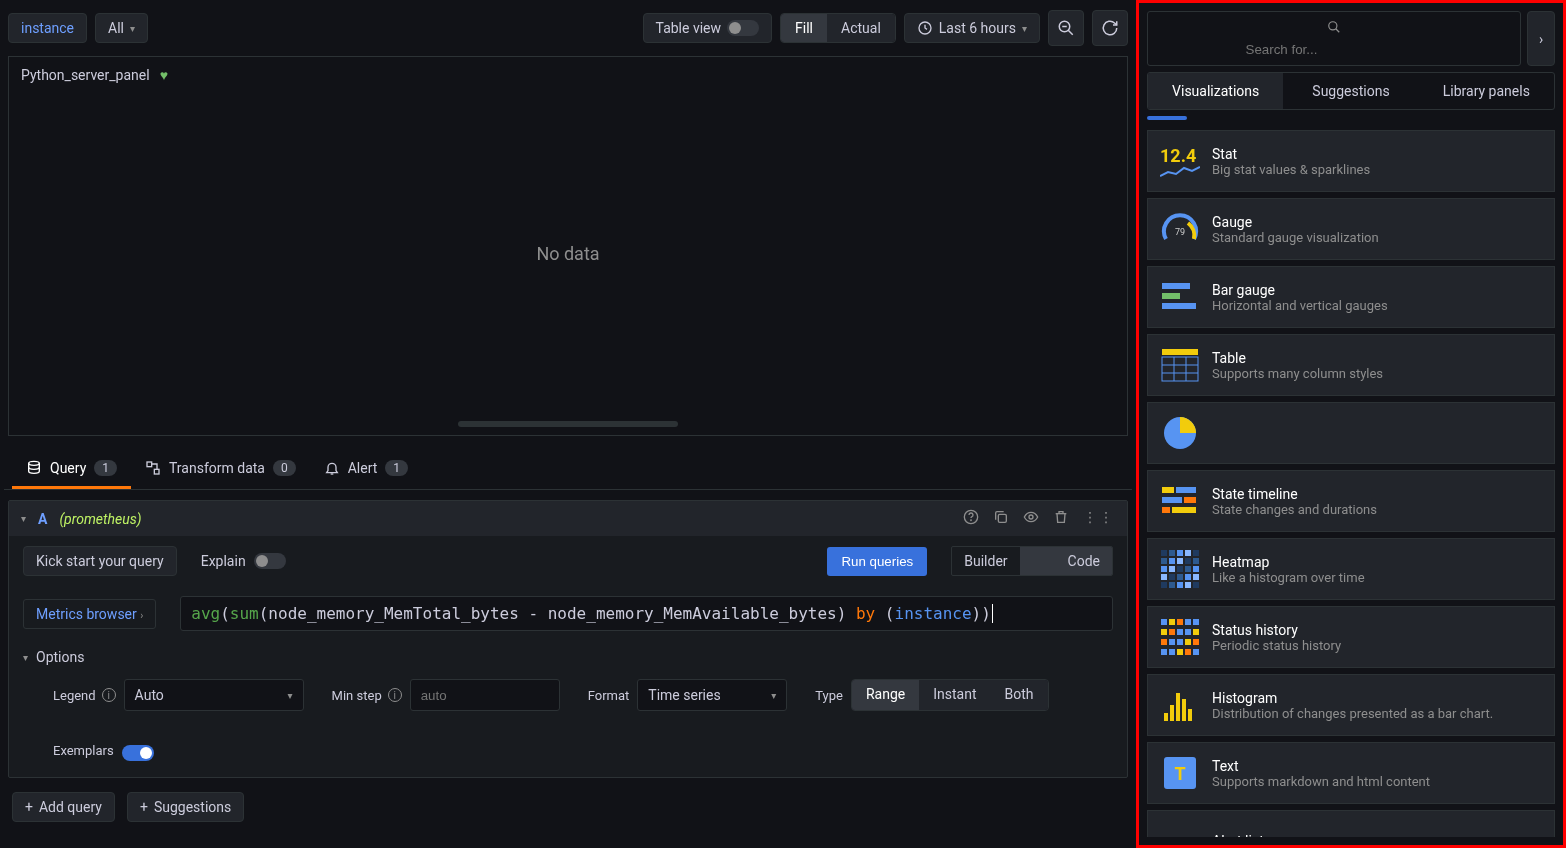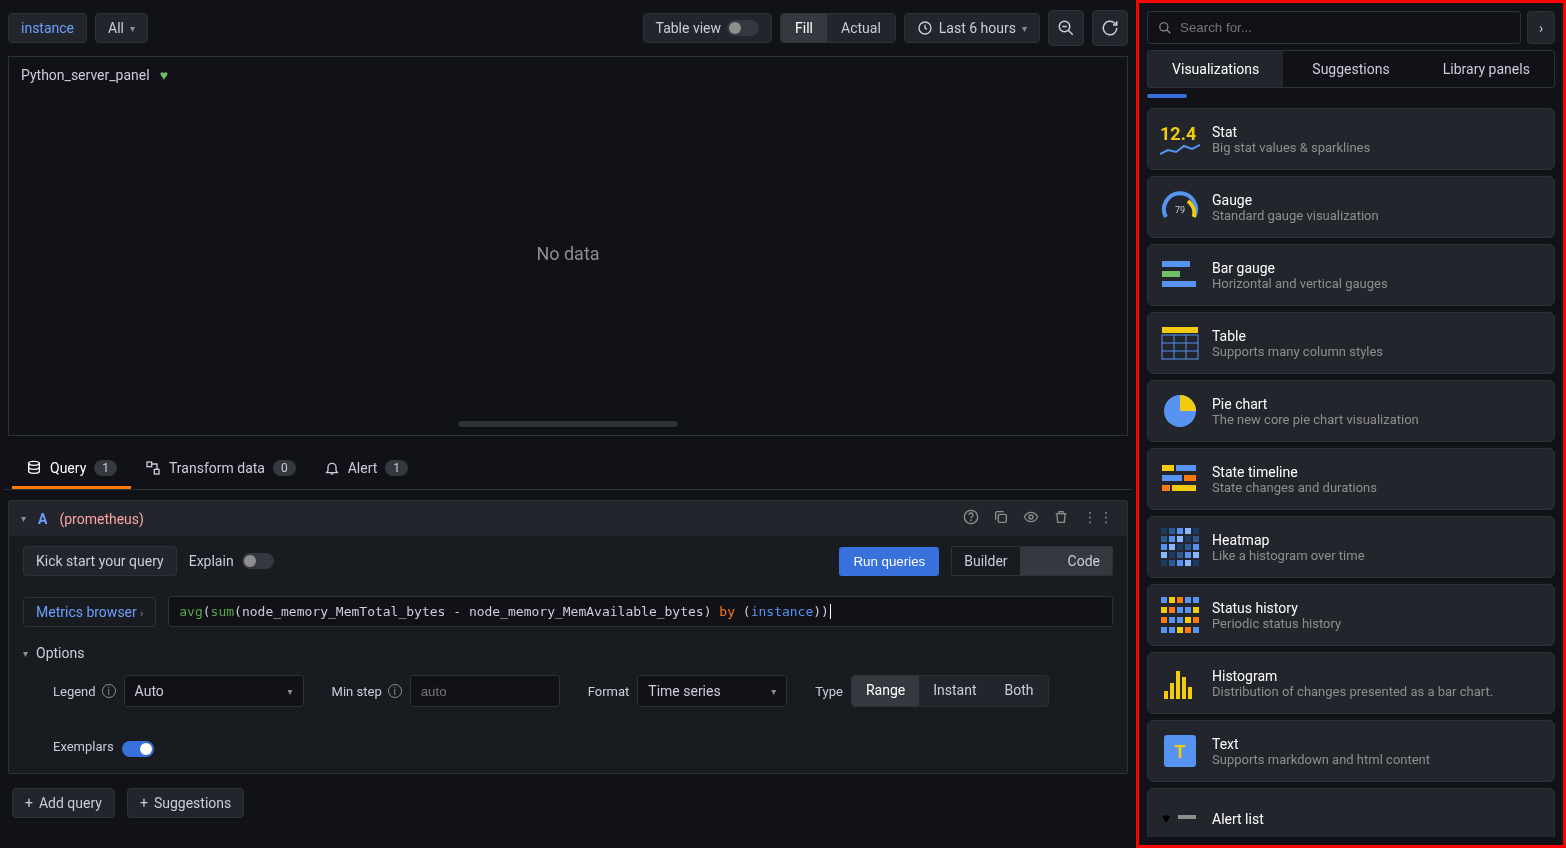--- a/index.html
+++ b/index.html
@@ -76,49 +76,49 @@
 .panel-title-row .heart { color:#73bf69; }
 .no-data { flex:1; display:flex; align-items:center; justify-content:center; color:#8e8e8e; font-size:18px; }
 .hscroll { height:6px; background:#2c3235; width:220px; margin:8px auto; border-radius:3px; }
 .tabs { display:flex; gap:0; border-bottom:1px solid #2c3235; margin-top:14px; padding: 0 8px; }
 .tab { display:flex; align-items:center; gap:8px; padding:10px 14px; color:#ccccdc; cursor:pointer; border-bottom:3px solid transparent; }
 .tab.active { border-bottom-color:#ff780a; color:#fff; }
 .tab .badge { background:#34383f; border-radius:10px; padding:1px 8px; font-size:12px; color:#ccccdc; }
 .query-block { background:#181b1f; border:1px solid #2c3235; margin:10px 4px 0 4px; border-radius:2px; }
 .query-header { display:flex; align-items:center; gap:12px; padding:8px 12px; background:#22252b; }
 .query-header .qid { color:#6e9fff; font-weight:bold; }
-.query-header .ds { color:#fca5a5; }
+.query-header .ds { color:#bef264; font-style:italic; }
 .query-header .actions { margin-left:auto; display:flex; gap:14px; color:#8e8e8e; }
-.query-row { display:flex; align-items:center; gap:12px; padding:10px 14px; }
+.query-row { display:flex; align-items:center; gap:24px; padding:10px 14px; }
 .run-btn { background:#3871dc; color:#fff; border:none; padding:7px 14px; border-radius:3px; cursor:pointer; }
 .mode-group { display:flex; border:1px solid #2c3235; border-radius:2px; overflow:hidden; margin-left:auto;}
 .mode-group .m { padding:6px 12px; cursor:pointer; }
 .mode-group .m.active { background:#34383f;padding-left:48px; }
 .metrics-browser { color:#6e9fff; border:1px solid #2c3235; padding:6px 12px; border-radius:3px; cursor:pointer; }
 .code-input {
   flex:1; background:#111217; border:1px solid #2c3235; border-radius:3px; padding:7px 10px;
-  font-family: Menlo, Consolas, monospace; font-size:13px;
+  font-family: Menlo, Consolas, monospace; font-size:16px;
 }
 .code-input .fn { color:#56a64b; }
 .code-input .kw { color:#ff780a; }
 .code-input .id { color:#5794f2; }
 .options-row { padding: 8px 14px; display:flex; align-items:center; gap:8px; color:#ccccdc; }
 .opts-grid { display:flex; gap:28px; padding: 6px 18px 16px 44px; flex-wrap:wrap; }
 .opt-col { display:flex; flex-direction:row; gap:8px; }
 .opt-col label { color:#ccccdc; font-size:13px; display:flex; align-items:center; gap:6px;}
 .select, .text-inp { background:#111217; border:1px solid #2c3235; border-radius:3px; padding:7px 10px; color:#ccccdc; min-width:150px; display:flex; justify-content:space-between; align-items:center; }
 .text-inp input { background:transparent; border:none; color:#ccccdc; width:70px; outline:none; }
 .add-row { display:flex; gap:12px; padding:14px 8px; }
-.search-wrap { display:flex; align-items:center; gap:8px; background:#111217; border:1px solid #2c3235; border-radius:3px; padding:8px 10px; }
+.search-wrap { display:flex; align-items:center; gap:8px; background:#111217; border:1px solid #2c3235; border-radius:3px; padding:8px 10px;flex-direction:column; }
 .search-wrap input { flex:1; background:transparent; border:none; color:#ccccdc; outline:none; }
 .right-tabs { display:flex; border:1px solid #2c3235; border-radius:3px; overflow:hidden; }
 .right-tabs .rt { flex:1; text-align:center; padding:10px 8px; cursor:pointer; }
 .right-tabs .rt.active { background:#22252b; color:#fff; }
 .viz-list { flex:1; overflow-y:auto; display:flex; flex-direction:column; gap:6px; }
-.viz-item { display:flex; gap:12px; align-items:center; background:#22252b; border:1px solid #2c3235; border-radius:6px; padding:10px 12px; cursor:pointer; }
+.viz-item { display:flex; gap:12px; align-items:center; background:#22252b; border:1px solid #2c3235; border-radius:0; padding:10px 12px; cursor:pointer; }
 .viz-item .vicon { width:40px; height:40px; display:flex; align-items:center; justify-content:center; flex-shrink:0; }
 .viz-item .vtxt .vt { color:#fff; font-size:14px; }
 .viz-item .vtxt .vd { color:#8e8e8e; font-size:13px; }
 .stat-num { color:#f2cc0c; font-weight:bold; font-size:18px; }
 .chev { font-size:10px; color:#8e8e8e; }
 .info-icon { display:inline-flex; width:14px; height:14px; border:1px solid #8e8e8e; border-radius:50%; align-items:center; justify-content:center; font-size:10px; color:#8e8e8e; }
 .gauge-svg { width:40px; height:40px; }
 .partial-viz { height:4px; background:#3871dc; width:40px; margin-bottom:4px; border-radius:2px; }
 </style>
 </head>
@@ -379,24 +379,20 @@
           <div class="vd">Supports many column styles</div>
         </div>
       </div>
       <div class="viz-item">
         <div class="vicon">
           <svg width="40" height="40" viewBox="0 0 40 40">
             <circle cx="20" cy="20" r="16" fill="#5794f2"></circle>
             <path d="M20 20 L20 4 A16 16 0 0 1 36 20 Z" fill="#f2cc0c"></path>
           </svg>
         </div>
-        <div class="vtxt">
-          <div class="vt">Pie chart</div>
-          <div class="vd">The new core pie chart visualization</div>
-        </div>
       </div>
       <div class="viz-item">
         <div class="vicon">
           <svg width="40" height="40">
             <rect x="2" y="6" width="12" height="6" fill="#f2cc0c"></rect>
             <rect x="16" y="6" width="20" height="6" fill="#5794f2"></rect>
             <rect x="2" y="16" width="20" height="6" fill="#5794f2"></rect>
             <rect x="24" y="16" width="12" height="6" fill="#ff780a"></rect>
             <rect x="2" y="26" width="8" height="6" fill="#ff780a"></rect>
             <rect x="12" y="26" width="24" height="6" fill="#f2cc0c"></rect>

